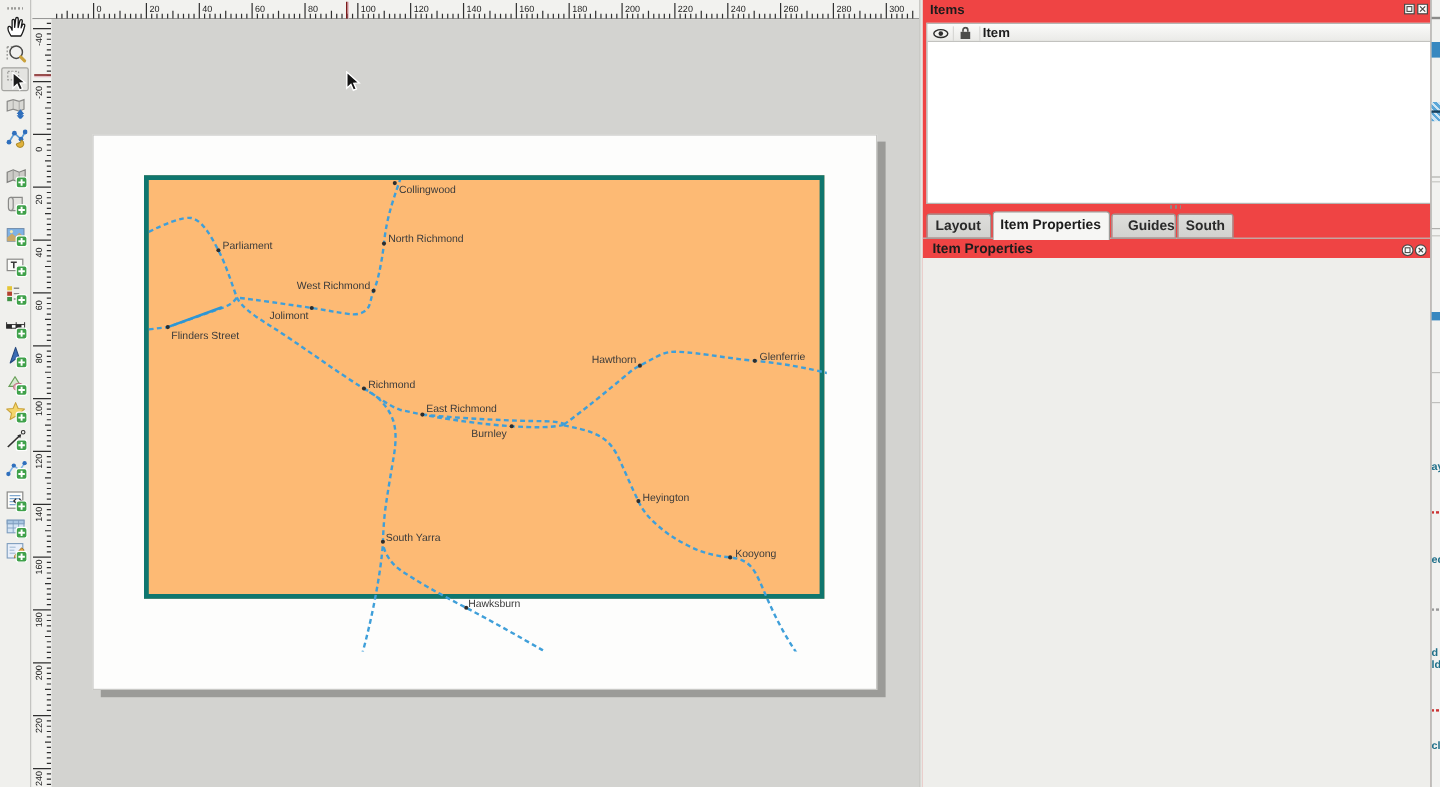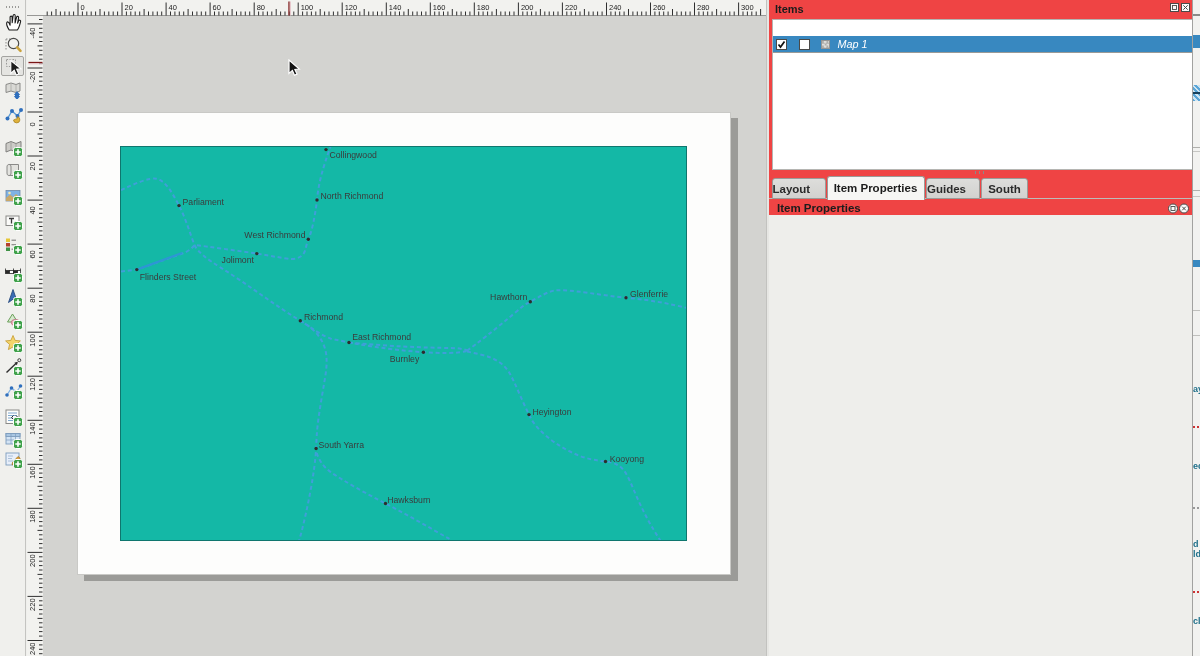--- a/index.html
+++ b/index.html
@@ -531,21 +531,21 @@
       </g>
       <line x1="1.5" y1="46.5" x2="15.5" y2="46.5" stroke="#7b1616" stroke-width="1.3"></line>
       <line x1="1.5" y1="47.8" x2="15.5" y2="47.8" stroke="#e4bcc4" stroke-width="1"></line>
     </svg>
 </div>
 
 <div class="abs" style="left:43px;top:16px;width:723px;height:640px;background:#d3d3d0;overflow:hidden">
 
   <div class="abs" style="left:34px;top:96px;width:654px;height:463px;background:#fdfdfc;border:1px solid #c9c9c6;box-shadow:7px 6px 0 0 #9b9b98"></div>
 
-  <div class="abs" style="left:77px;top:130px;width:567px;height:395px;background:#14b8a6;border:1px solid #0f766e">
+  <div class="abs" style="left:77px;top:130px;width:567px;height:353px;background:#fdba74;border:4px solid #0f766e">
 <svg width="565" height="393" style="position:absolute;left:0;top:0">
         <g fill="none" stroke="#3f9fd9" stroke-width="2" stroke-dasharray="4 2.8">
           <path d="M 210,-2 C 206,10 198,30 196,53 C 194,70 190.5,86 187.3,92.3 C 184.5,99.5 185,105 181,108.6 C 176,112.4 171,112.2 167.8,111.8 C 156,110.2 146,108.2 135.8,106.6 C 115,103.6 88,99.6 73.4,98"></path>
           <path d="M 0,43.2 C 14,36.3 28,30.6 35.2,31.7 C 44,33.2 51,45 58,58.6 C 64.5,71 69.5,87.5 73.4,98"></path>
           <path d="M 0,124.5 L 15.8,122.6 L 62,106.3 C 68,104 71,101.3 73.4,98"></path>
           <path d="M 73.4,98 C 77,105 85,111.5 100,120.8 C 125,136.3 155,159 179.3,173.8 C 190,180.3 200,188.3 210,191.7 L 228,195.5 C 255,200.5 280,203.7 302.4,205.2 C 320,206.3 336,206.6 346,204 "></path>
           <path d="M 228,195.5 C 265,199.2 305,200.8 330,201 C 338,201.1 342,202 347,203.6"></path>
           <path d="M 346,203.6 C 355,197.5 374,182.5 395,165 C 403,158.3 404.5,157 409.3,154.7 C 419,149.5 428,143.8 435,143.3 C 442,142.8 452,143.8 467.7,145.9 C 480,147.7 494,149.7 505,150.7 C 528,152.7 550,157 566,161"></path>
           <path d="M 346,204.5 C 355,206.5 364,208 371,211.2 C 381,215.5 386,221 390.6,229.7 C 394.5,237.5 402,255.5 408,267.6 C 412,276 416,280.6 423,287 C 432,295.2 440,299.8 450,305 C 460,310.2 470,313 484.5,314.5 C 494,315.5 500,318.5 505,326.5 C 510,335 514.5,348 520,359 C 526,372 533,384 541,396"></path>
           <path d="M 179.3,173.8 C 190,179.2 199.5,188.5 203.5,200 C 206.3,208 206,218 204.5,228 C 202,243.3 199,260 197,275 C 195.8,285 195.4,293 195.1,301.5 C 194,325 185.5,368 177.5,396"></path>
@@ -600,40 +600,41 @@
   <div class="abs" style="left:6px;top:2.5px;font-size:11px;font-weight:bold;color:#1c1c1c">Items</div>
 
   <svg class="abs" width="20" height="10" style="left:401px;top:3px">
     <rect x="0.5" y="0.5" width="8" height="8" fill="#fbfbfa" stroke="#4a4a48"></rect>
     <rect x="2.5" y="2.5" width="4" height="4" fill="none" stroke="#4a4a48" stroke-width="0.9"></rect>
     <rect x="11.5" y="0.5" width="8" height="8" fill="#fbfbfa" stroke="#4a4a48"></rect>
     <path d="M13.3,2.3 L17.7,6.7 M17.7,2.3 L13.3,6.7" stroke="#4a4a48" stroke-width="1"></path>
   </svg>
 
   <div class="abs" style="left:2.5px;top:19px;width:420.5px;height:150.5px;background:#ffffff;border:1px solid #b5b5b2;border-right:none">
-    <div class="abs" style="left:0;top:16px;width:100%;height:17px;background:#3888c0;border-bottom:1px solid #9a9a97">
-      <svg class="abs" width="11" height="11" style="left:3.5px;top:2.5px">
-        <rect x="0.5" y="0.5" width="10" height="10" fill="#ffffff" stroke="#4a4a48"></rect>
-        <path d="M2.5,5.5 L4.5,8 L8.5,2.5" fill="none" stroke="#111" stroke-width="1.7"></path>
+    <div class="abs" style="left:0;top:0;width:100%;height:15px;background:linear-gradient(#fbfbfa,#eaeae7);border-bottom:1px solid #c2c2bf">
+      <svg class="abs" width="14" height="10" style="left:4px;top:2.5px">
+        <ellipse cx="7" cy="5" rx="5.8" ry="3.3" fill="none" stroke="#2e2e2e" stroke-width="1.2"></ellipse>
+        <circle cx="7" cy="5" r="1.9" fill="#2e2e2e"></circle>
       </svg>
-      <svg class="abs" width="11" height="11" style="left:26px;top:2.5px">
-        <rect x="0.5" y="0.5" width="10" height="10" fill="#ffffff" stroke="#4a4a48"></rect>
+      <div class="abs" style="left:21.5px;top:2px;width:1px;height:12px;background:#d8d8d5"></div>
+      <svg class="abs" width="11" height="11" style="left:26px;top:2px">
+        <rect x="1.5" y="4.5" width="8" height="6" fill="#4d4d4b"></rect>
+        <path d="M3.5,4.5 V3 a2,2 0 0 1 4,0 V4.5" fill="none" stroke="#4d4d4b" stroke-width="1.4"></path>
       </svg>
-      <div class="abs" style="left:48.5px;top:3.5px;width:9px;height:9px;background:
-        repeating-conic-gradient(#dededb 0% 25%, #aeaeab 0% 50%);background-size:4.5px 4.5px;border:1px solid #969694"></div>
-      <div class="abs" style="left:65px;top:2px;font-size:10.8px;font-style:italic;color:#ffffff">Map 1</div>
+      <div class="abs" style="left:43.5px;top:2px;width:1px;height:12px;background:#d8d8d5"></div>
+      <div class="abs" style="left:46.5px;top:1.5px;font-size:11px;font-weight:bold;color:#1c1c1c">Item</div>
     </div>
   </div>
 
   <div class="abs" style="left:206px;top:171px;width:11px;height:3px;background:repeating-linear-gradient(90deg,#8a8a88 0,#8a8a88 1.5px,transparent 1.5px,transparent 4px)"></div>
 
   <div class="abs" style="left:0;top:176px;width:423px;height:23px;border-bottom:1px solid #bcbcb9"></div>
-  <div class="abs" style="left:2.5px;top:178px;width:54px;height:21px;background:linear-gradient(#dddddb,#d2d2cf);border:1px solid #9b9b98;border-radius:3px 3px 0 0;font-size:11.5px;font-weight:bold;color:#2a2a2a;text-align:left;line-height:20px">Layout</div>
+  <div class="abs" style="left:2.5px;top:178px;width:54px;height:21px;background:linear-gradient(#dddddb,#d2d2cf);border:1px solid #9b9b98;border-radius:3px 3px 0 0;font-size:11.5px;font-weight:bold;color:#2a2a2a;text-align:center;line-height:20px">Layout</div>
   <div class="abs" style="left:57.5px;top:176px;width:98px;height:24px;background:#f6f6f4;border:1px solid #9b9b98;border-bottom:none;border-radius:3px 3px 0 0;font-size:11.5px;font-weight:bold;color:#1c1c1c;text-align:center;line-height:22px">Item Properties</div>
-  <div class="abs" style="left:157px;top:178px;width:54px;height:21px;background:linear-gradient(#dddddb,#d2d2cf);border:1px solid #9b9b98;border-radius:3px 3px 0 0;font-size:11.5px;font-weight:bold;color:#2a2a2a;text-align:left;line-height:20px">Guides</div>
+  <div class="abs" style="left:157px;top:178px;width:54px;height:21px;background:linear-gradient(#dddddb,#d2d2cf);border:1px solid #9b9b98;border-radius:3px 3px 0 0;font-size:11.5px;font-weight:bold;color:#2a2a2a;text-align:right;line-height:20px">Guides</div>
   <div class="abs" style="left:212px;top:178px;width:47px;height:21px;background:linear-gradient(#dddddb,#d2d2cf);border:1px solid #9b9b98;border-radius:3px 3px 0 0;font-size:11.5px;font-weight:bold;color:#2a2a2a;text-align:center;line-height:20px">South</div>
 
   <div class="abs" style="left:8px;top:202px;font-size:11.5px;font-weight:bold;color:#1c1c1c">Item Properties</div>
   <svg class="abs" width="21" height="11" style="left:399px;top:203px">
     <circle cx="5" cy="5.5" r="4.5" fill="#fbfbfa" stroke="#4a4a48"></circle>
     <rect x="3" y="3.5" width="4" height="4" fill="none" stroke="#4a4a48" stroke-width="0.9"></rect>
     <circle cx="16" cy="5.5" r="4.5" fill="#fbfbfa" stroke="#4a4a48"></circle>
     <path d="M14.2,3.7 L17.8,7.3 M17.8,3.7 L14.2,7.3" stroke="#4a4a48" stroke-width="1"></path>
   </svg>
   <div class="abs" style="left:0;top:215px;width:423px;height:441px;background:#eeeeeb"></div>

